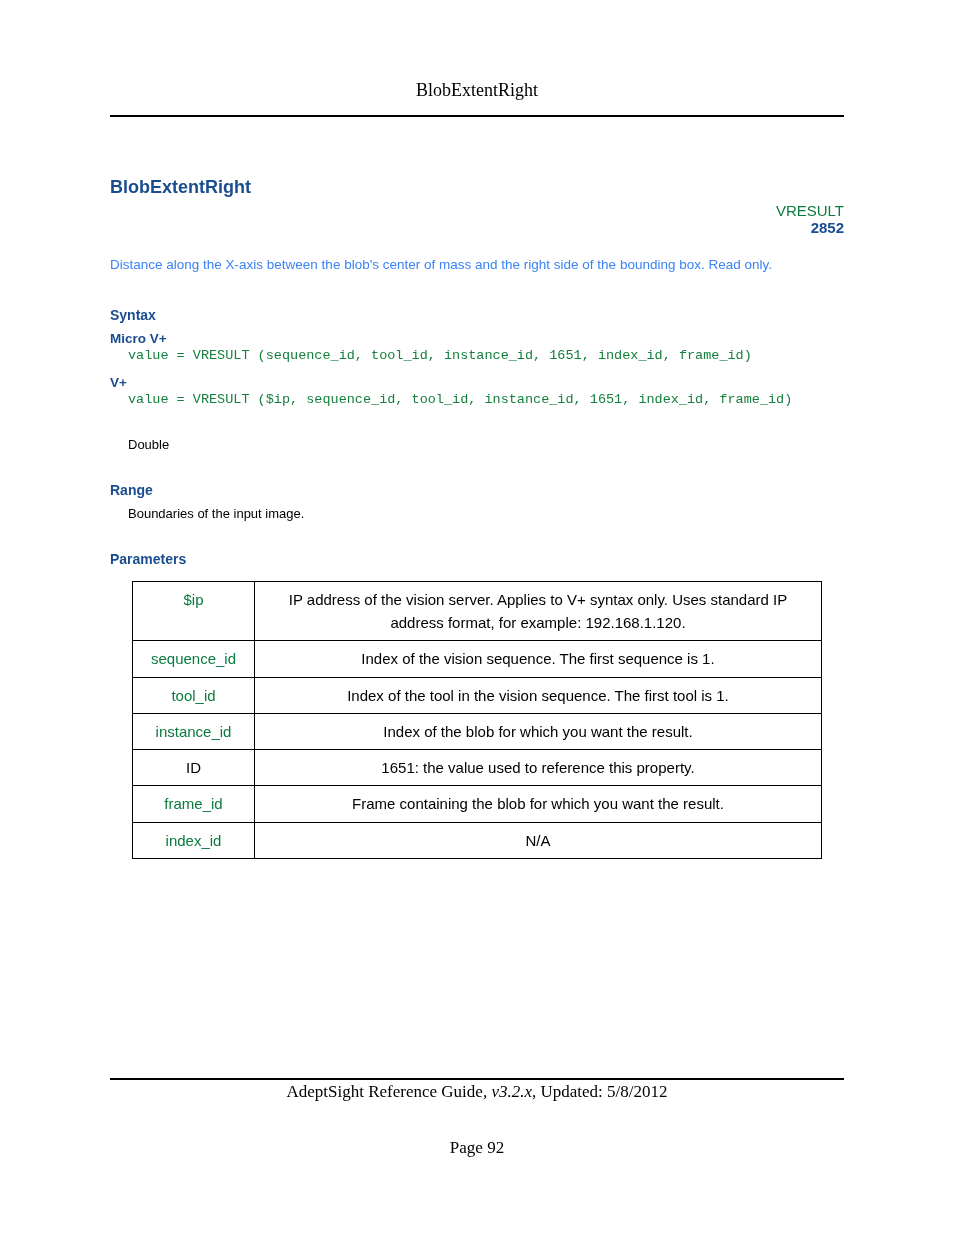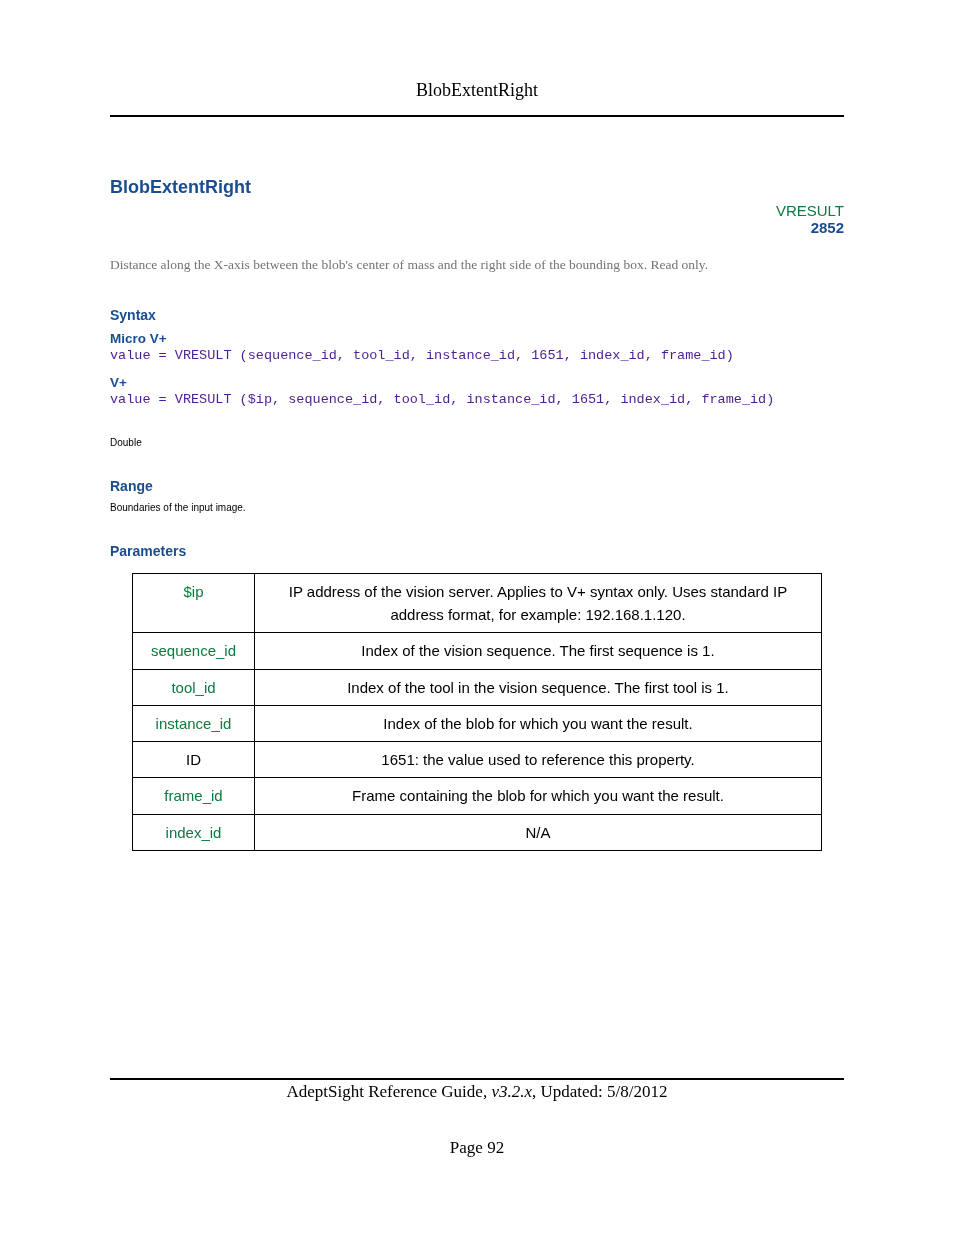--- a/index.html
+++ b/index.html
@@ -39,47 +39,48 @@
     }
     .prop-id {
       text-align: right;
       font-weight: bold;
       color: #1a4d8f;
       font-size: 15px;
       margin-bottom: 18px;
     }
     .body-text {
       font-size: 13.5px;
-      color: #737373;
+      color: #3b82f6;
       line-height: 1.7;
       margin-bottom: 30px;
-      font-family: Liberation Serif, serif;
     }
     .section-heading {
       font-size: 14px;
       font-weight: bold;
       color: #1a4d8f;
       margin-bottom: 8px;
     }
     .sub-heading {
       font-size: 13.5px;
       font-weight: bold;
       color: #1a4d8f;
       margin-bottom: 2px;
     }
     .code-line {
       font-family: "Courier New", Courier, monospace;
       font-size: 13.5px;
-      color: #4c1d95;
+      color: #15803d;
+      margin-left: 18px;
       margin-bottom: 12px;
       white-space: nowrap;
     }
     .indent {
+      margin-left: 18px;
       margin-bottom: 30px;
-      font-size: 10px;
+      font-size: 13px;
     }
     .section-block { margin-bottom: 30px; }
     table {
       border-collapse: collapse;
       width: 94%;
       margin: 14px auto 0 auto;
       font-size: 15px;
       text-align: center;
     }
     table td {

